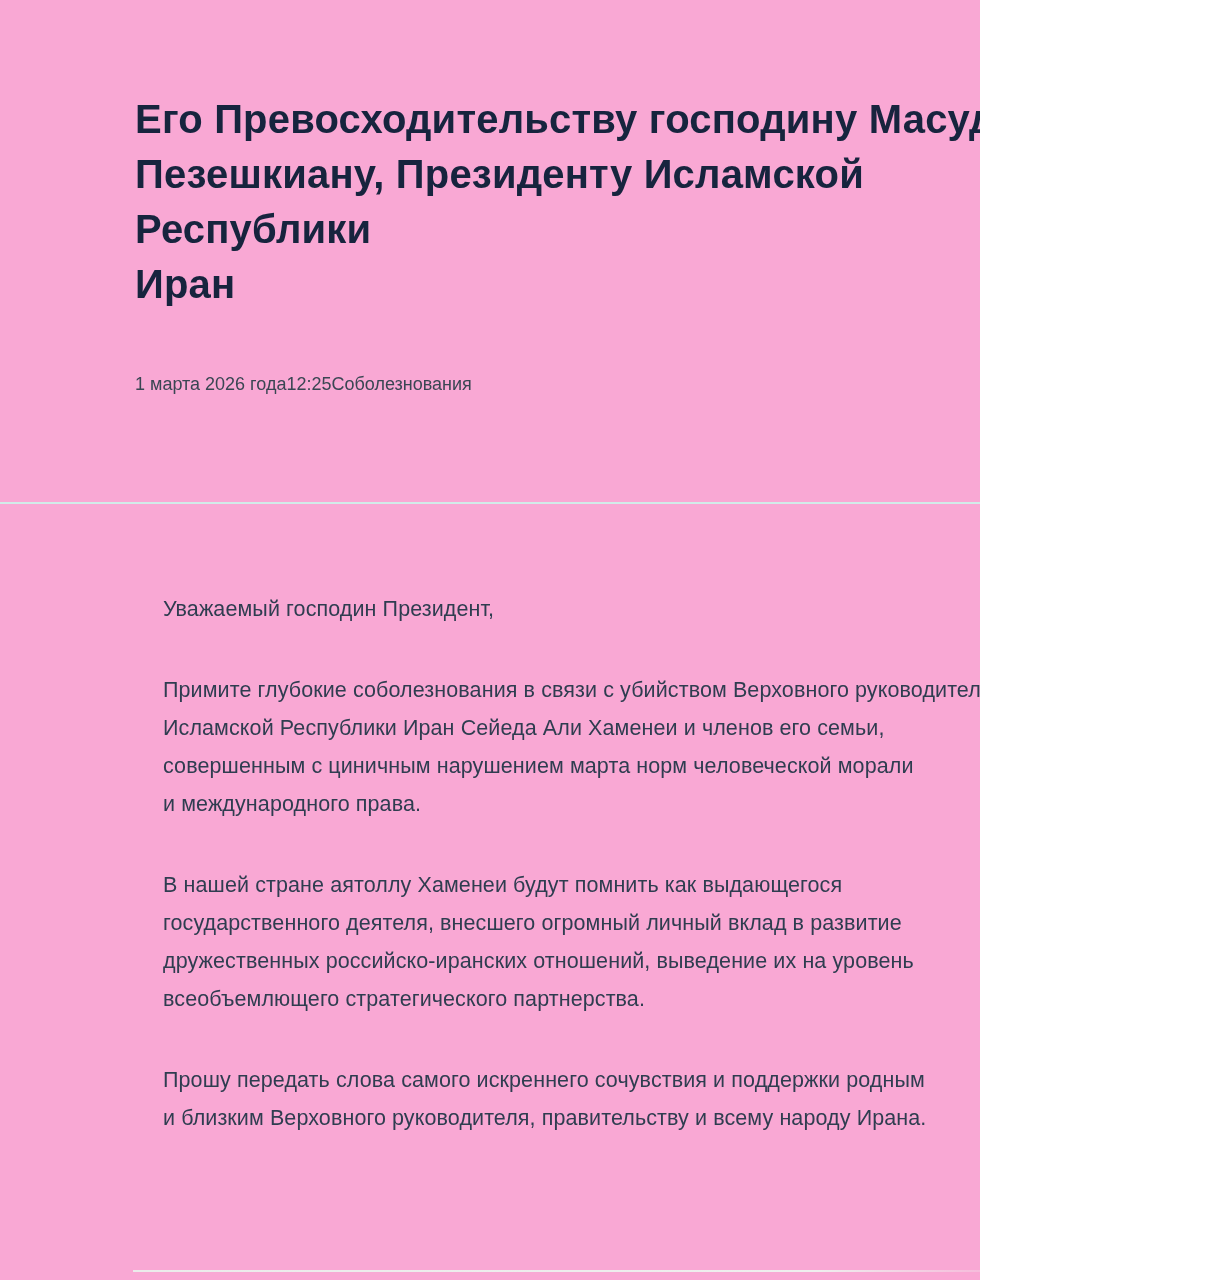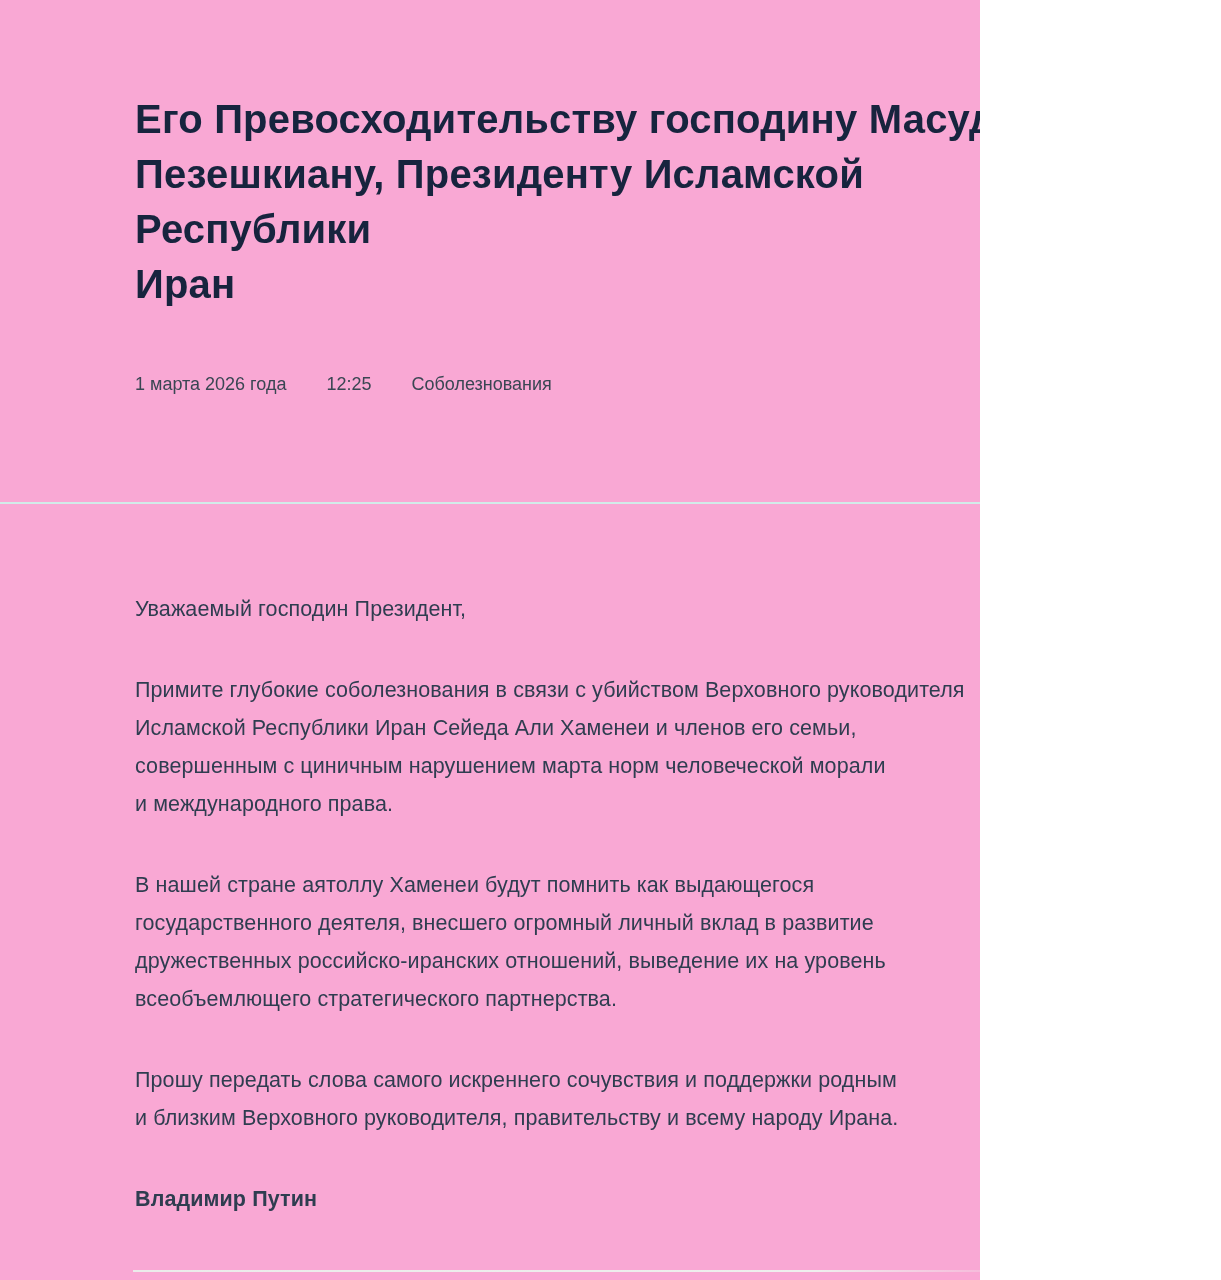--- a/index.html
+++ b/index.html
@@ -27,38 +27,38 @@
     line-height: 55px;
     font-weight: bold;
     color: #17243e;
     white-space: pre-line;
     letter-spacing: 0.2px;
   }
   .meta {
     margin-top: 62px;
     display: flex;
     align-items: baseline;
-    gap: 40px;
     font-size: 18px;
     color: #3a4653;
   }
   .meta a {
     color: #3a4653;
     text-decoration: none;
     cursor: pointer;
     text-align: right;
   }
   .divider {
     margin-top: 107px;
     width: 100%;
     height: 2px;
     background: #d2ebe9;
   }
   .body-text {
     padding-top: 86px;
+    margin-left: 28px;
   }
   .body-text p {
     margin: 0 0 43px 0;
     font-size: 21.5px;
     line-height: 38px;
     color: #2f3d50;
     white-space: pre-line;
     letter-spacing: 0.1px;
   }
   .signature {
@@ -99,18 +99,17 @@
     <p>Примите глубокие соболезнования в связи с убийством Верховного руководителя
 Исламской Республики Иран Сейеда Али Хаменеи и членов его семьи,
 совершенным с циничным нарушением марта норм человеческой морали
 и международного права.</p>
     <p>В нашей стране аятоллу Хаменеи будут помнить как выдающегося
 государственного деятеля, внесшего огромный личный вклад в развитие
 дружественных российско-иранских отношений, выведение их на уровень
 всеобъемлющего стратегического партнерства.</p>
     <p>Прошу передать слова самого искреннего сочувствия и поддержки родным
 и близким Верховного руководителя, правительству и всему народу Ирана.</p>
-    <p class="signature">Владимир Путин</p>
   </div>
 
   <div class="next-block-edge"></div>
 
 </div>
 
 </body></html>

